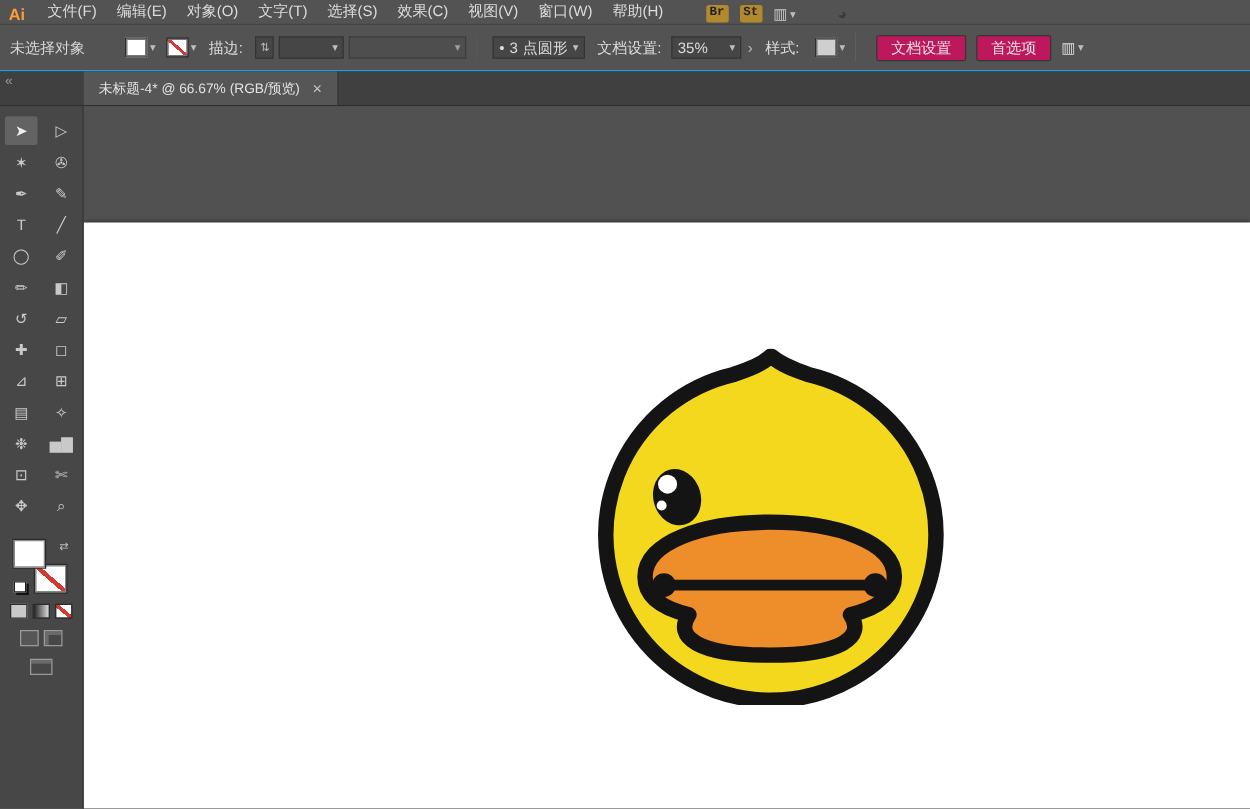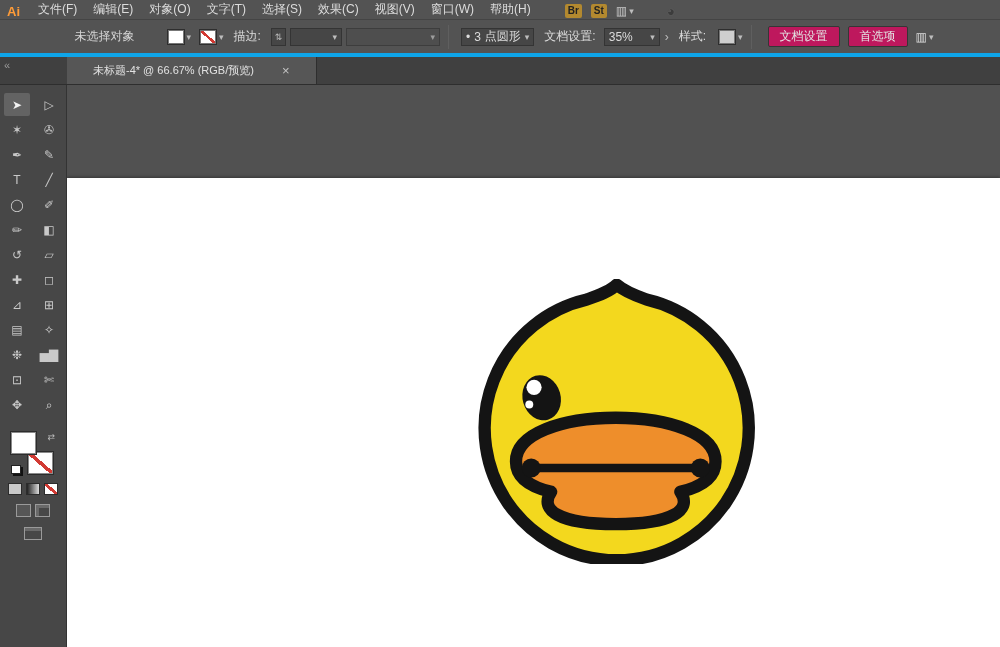--- a/index.html
+++ b/index.html
@@ -4,46 +4,46 @@
 <style>
   * { margin:0; padding:0; box-sizing:border-box; }
   html,body { width:1000px; height:647px; overflow:hidden; font-family:"Liberation Sans",sans-serif; background:#515151; }
   .app { width:1000px; height:647px; display:flex; flex-direction:column; }
 
   
   .menu-bar { height:20px; background:#535353; border-bottom:1px solid #444; display:flex; align-items:flex-end; font-size:12px; color:#dcdcdc; flex:0 0 auto; }
   .logo { color:#ff9c38; font-weight:bold; font-size:13px; margin:0 10px 0 7px; }
   .menu-item { padding:1px 8px; cursor:default; }
   .menu-right { display:flex; align-items:center; margin-left:26px; gap:9px; }
-  .badge { background:#b3892f; color:#222; font-size:10px; font-weight:bold; padding:1px 3px; border-radius:2px; line-height:12px; }
+  .badge { background:#b3892f; color:#222; font-size:10px; font-weight:bold; padding:1px 3px; border-radius:2px; line-height:12px;font-family:Liberation Mono, monospace; }
   .mini-group { display:flex; align-items:center; gap:2px; color:#c8c8c8; }
   .appglyph { color:#3c3c3c; font-size:14px; margin-left:24px; text-shadow:0 0 1px #777; }
 
   
-  .control-bar { height:37px; background:#535353; border-bottom:4px solid #0ea5e9; display:flex; align-items:center; font-size:12px; color:#dcdcdc; flex:0 0 auto; padding-left:8px;justify-content:center; }
+  .control-bar { height:37px; background:#535353; border-bottom:1px solid #0ea5e9; display:flex; align-items:center; font-size:12px; color:#dcdcdc; flex:0 0 auto; padding-left:8px; }
   .cb-label { margin:0 4px 0 10px; white-space:nowrap; }
   .status { width:84px; font-size:12px; color:#d5d5d5; }
   .cb-group { display:flex; align-items:center; gap:2px; margin-left:8px; cursor:default; }
   .cb-swatch { width:18px; height:16px; border:1px solid #2e2e2e; background:#fff; box-shadow:0 0 0 1px #777 inset; }
   .slash { background:linear-gradient(to top right,#fff 44%,#d23a33 44%,#d23a33 56%,#fff 56%); }
   .stylew { background:#cfcfcf; }
   .caret { font-size:9px; color:#bdbdbd; }
   .stepper { width:15px; height:18px; background:#464646; border:1px solid #343434; color:#bbb; font-size:9px; display:flex; align-items:center; justify-content:center; margin-left:6px; }
   .dd { height:18px; background:#464646; border:1px solid #343434; display:flex; align-items:center; gap:4px; padding:0 4px; margin-left:4px; white-space:nowrap; }
   .dd-stroke { width:52px; justify-content:flex-end; }
   .dd-brushprev { width:94px; background:#4d4d4d; justify-content:flex-end; opacity:.7; }
   .dd-opacity { width:56px; justify-content:space-between; margin-left:4px; }
   .flyout { color:#bbb; margin-left:5px; font-size:12px; }
   .vsep { width:1px; height:24px; background:#404040; border-right:1px solid #5f5f5f; margin:0 8px; }
   .btn { height:21px; padding:0 11px; background:#be185d; border:1px solid #363636; border-radius:2px; color:#e3e3e3; font-size:12px; font-family:"Liberation Sans",sans-serif; margin-left:8px; }
 
   
   .tab-bar { height:28px; background:#404040; border-bottom:1px solid #2e2e2e; display:flex; align-items:stretch; flex:0 0 auto; }
   .tab-bar-left { width:67px; flex:0 0 auto; color:#9a9a9a; font-size:11px; padding:2px 0 0 4px; }
-  .tab { background:#565656; display:flex; align-items:center; gap:28px; padding:0 26px; font-size:11px; color:#e2e2e2; border-right:1px solid #2e2e2e; }
+  .tab { background:#565656; display:flex; align-items:center; gap:10px; padding:0 12px; font-size:11px; color:#e2e2e2; border-right:1px solid #2e2e2e; }
   .tab-close { color:#c3c3c3; font-size:13px; cursor:default; }
 
   
   .main { flex:1; display:flex; min-height:0; }
 
   
   .toolbar { width:67px; flex:0 0 auto; background:#474747; border-right:1px solid #333; display:flex; flex-direction:column; align-items:center; padding-top:8px; }
   .tool-grid { display:grid; grid-template-columns:26px 26px; gap:2px 6px; }
   .tool { width:26px; height:23px; display:flex; align-items:center; justify-content:center; color:#c9c9c9; font-size:12px; cursor:default; border-radius:2px; }
   .tool.active { background:#636363; color:#f2f2f2; }

